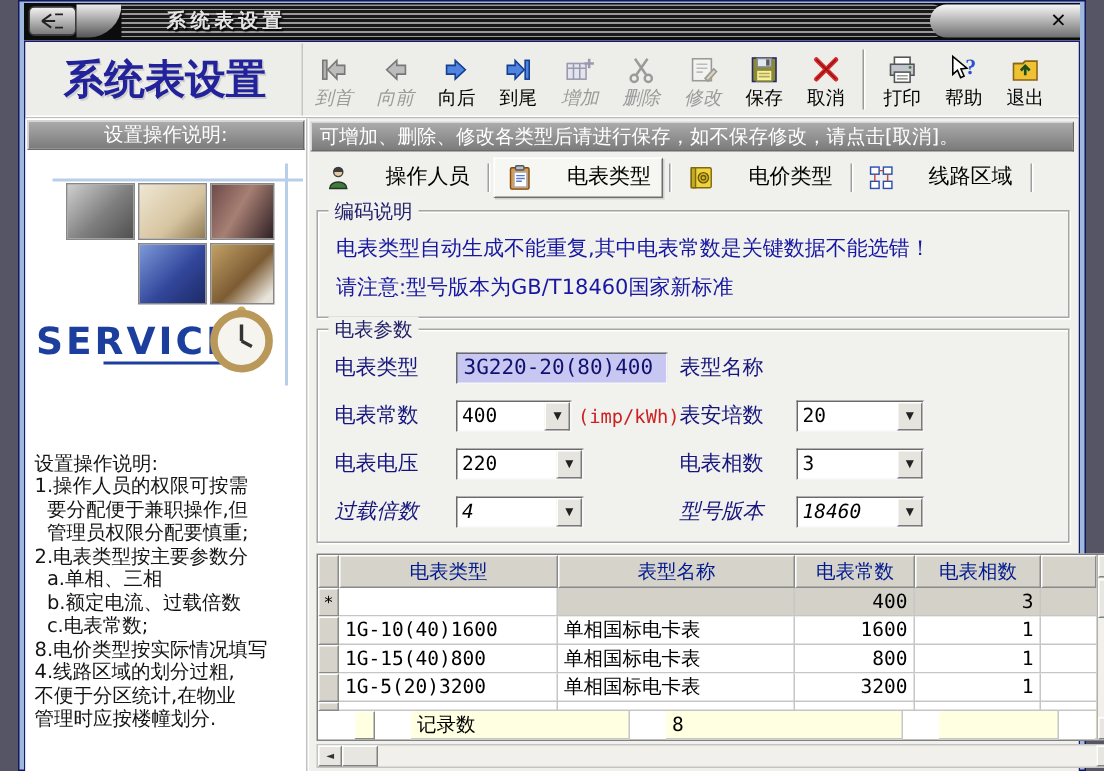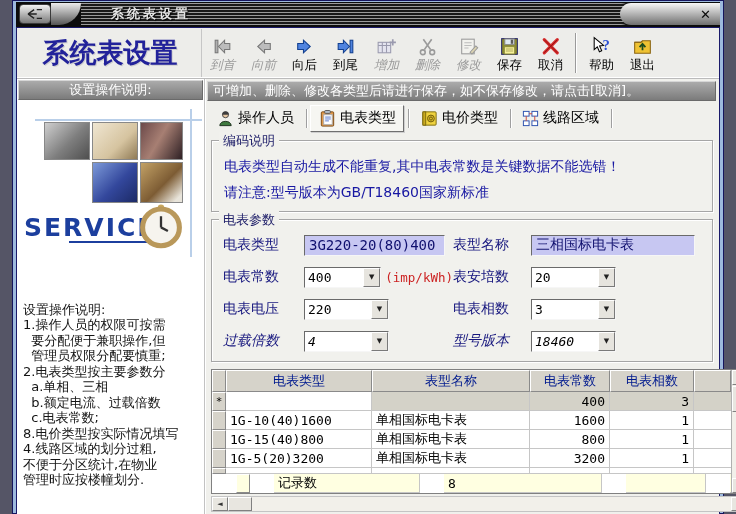--- a/index.html
+++ b/index.html
@@ -57,21 +57,21 @@
     letter-spacing:2px;font-family:"DejaVu Sans","Liberation Sans",sans-serif;}
   .service-ul{position:absolute;left:52px;top:140px;width:86px;height:2px;background:#1c3f9e;}
   .instructions{padding:4px 0 0 6px;font-size:13px;line-height:15.5px;color:#141414;white-space:pre;overflow:hidden;}
 
   .main{flex:1;display:flex;flex-direction:column;min-width:0;padding:1px 3px 0 2px;}
   .notice{margin-top:1px;padding-left:5px;flex:none;}
   .notice-text{white-space:nowrap;overflow:hidden;}
 
   
   .tabs{display:flex;align-items:center;height:30px;margin:2px 0 0 2px;flex:none;}
-  .tab{display:flex;align-items:center;gap:3px;font-size:14px;color:#000;padding:3px 7px;position:relative;margin-right:9px;}
+  .tab{display:flex;align-items:center;gap:22px;font-size:14px;color:#000;padding:3px 7px;position:relative;margin-right:9px;}
   .tab::after{content:"";position:absolute;right:-6px;top:3px;bottom:3px;width:1px;background:#9f9f9f;box-shadow:1px 0 0 #fff;}
   .tab.selected{border:1px solid;border-color:#fff #6f6f6f #6f6f6f #fff;background:#f6f6f2;box-shadow:1px 1px 0 #cfcfcf;}
   .tab .ticon{width:19px;height:19px;}
 
   
   .gbox{position:relative;border:1px solid #a6a6a6;box-shadow:inset 1px 1px 0 #fff,1px 1px 0 #fff;
     margin:7px 3px 0 4px;flex:none;background:#f1f1ed;}
   .legend{position:absolute;top:-9px;left:7px;background:#f1f1ed;padding:0 4px;font-size:13px;color:#20206a;}
   .coding-body{padding:12px 8px 6px 12px;}
   .coding-line{font-size:14px;color:#1717a2;line-height:26px;white-space:nowrap;}
@@ -242,20 +242,32 @@
                 <path d="M5 4.5 L17.5 17 M17.5 4.5 L5 17" stroke="#d42a2a" stroke-width="3" stroke-linecap="round"></path>
                 <path d="M5 4.5 L17.5 17 M17.5 4.5 L5 17" stroke="#8f1010" stroke-width="0.8"></path>
               </svg>
             </span>
             <span class="tlabel">取消</span>
           </div>
         </div>
       <div class="tsep"></div>
       <div class="tb-buttons">
 
+          <div class="tbtn">
+            <span class="ticon">
+              <svg viewBox="0 0 22 22">
+                <rect x="6" y="3" width="10" height="5" fill="#fff" stroke="#555"></rect>
+                <rect x="3.5" y="7.5" width="15" height="7" fill="#c2c6ce" stroke="#555"></rect>
+                <circle cx="16" cy="9.5" r="0.9" fill="#4a7a4a"></circle>
+                <rect x="6" y="12.5" width="10" height="6.5" fill="#fff" stroke="#555"></rect>
+                <path d="M7.5 14.8 H14.5 M7.5 16.8 H14.5" stroke="#9a9a9a"></path>
+              </svg>
+            </span>
+            <span class="tlabel">打印</span>
+          </div>
 
           <div class="tbtn">
             <span class="ticon">
               <svg viewBox="0 0 22 22">
                 <text x="12" y="14" font-size="14" font-weight="bold" fill="#2b50d4" font-family="serif">?</text>
                 <path d="M4 2.5 L4 14 L7 11.3 L9 16 L11.2 15 L9.2 10.5 L13 10 Z" fill="#fff" stroke="#000"></path>
               </svg>
             </span>
             <span class="tlabel">帮助</span>
           </div>
@@ -366,23 +378,20 @@
 
         <div class="gbox">
           <span class="legend">电表参数</span>
           <div class="params-body">
             <div class="prow">
               <span class="plabel">电表类型</span>
               <span class="fieldwrap">
                   <span class="tinput w140">3G220-20(80)400</span>
                 </span>
               <span class="plabel">表型名称</span>
-              <span class="fieldwrap">
-                  <span class="tinput w163 cjkv">三相国标电卡表</span>
-                </span>
             </div>
             <div class="prow">
               <span class="plabel">电表常数</span>
               <span class="fieldwrap">
                 <span class="combo">
                   <span class="cval">400</span>
                   <span class="cbtn">▼</span>
                 </span>
                 <span class="unit">(imp/kWh)</span>
               </span>

